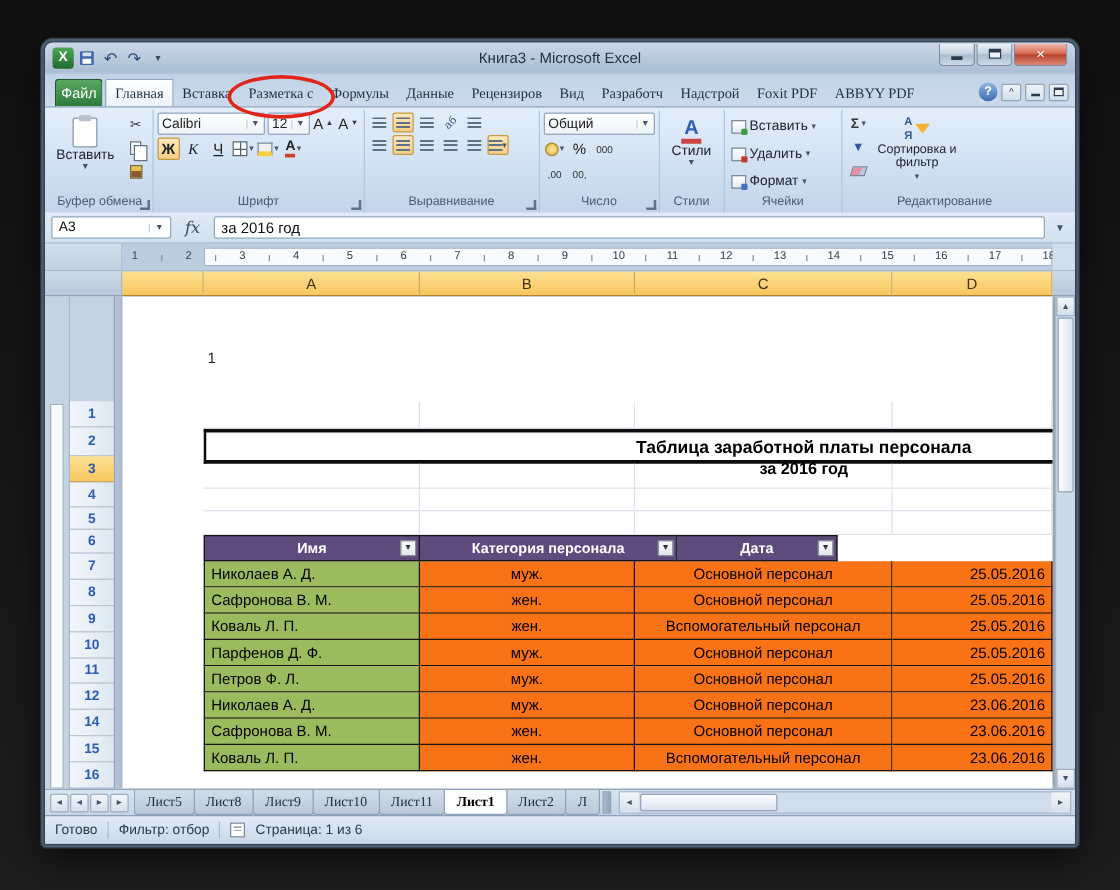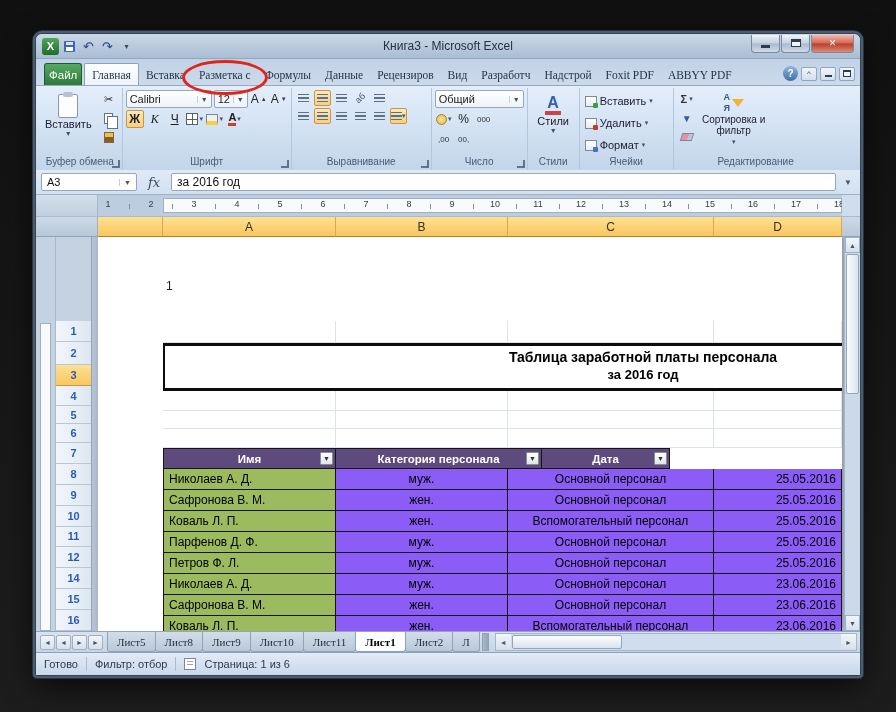--- a/index.html
+++ b/index.html
@@ -127,30 +127,30 @@
   .rhcell{display:flex;align-items:center;justify-content:center;font-size:11px;font-weight:bold;color:#2a5db0;
           background:linear-gradient(90deg,#f2f6fb,#dde7f1);border-bottom:1px solid #b9c6d6;}
   .rhcell.sel{background:linear-gradient(#fde193,var(--gold2));border-bottom-color:#c89a44;}
   .pagevp{flex:1;position:relative;overflow:hidden;background:#b4c2d4;padding-left:6px;}
   .page{width:744px;height:100%;background:#fff;box-shadow:2px 0 6px rgba(0,0,0,.25);}
   .prow{display:flex;}
   .pc{overflow:hidden;white-space:nowrap;}
   .pce{border-right:1px solid #dde3ec;border-bottom:1px solid #dde3ec;}
   .pmargin{position:relative;height:84px;}
   .phdrtext{position:absolute;left:68px;top:42px;font-size:12px;color:#222;}
-  .tbox{margin-left:65px;width:679px;height:48px;border-top:3px solid #0c0c0c;border-bottom:3px solid #0c0c0c;border-left:2px solid #0c0c0c;}
+  .tbox{margin-left:65px;width:679px;height:28px;border-top:3px solid #0c0c0c;border-bottom:3px solid #0c0c0c;border-left:2px solid #0c0c0c;}
   .ttl{height:21px;margin-left:279px;width:398px;text-align:center;font-weight:bold;font-size:14px;line-height:22px;color:#000;}
   .sub{height:17px;margin-left:279px;width:398px;text-align:center;font-weight:bold;font-size:13px;line-height:16px;color:#000;}
   .thc{background:var(--purple);color:#fff;font-weight:bold;font-size:11.5px;display:flex;align-items:center;
        justify-content:center;position:relative;border:1px solid #151515;border-left:none;}
   .thc.first{border-left:1px solid #151515;}
   .fltbtn{position:absolute;right:2px;top:3px;width:13px;height:13px;background:linear-gradient(#fdfdfd,#e2e6ea);
           border:1px solid #878f98;border-radius:1px;font-size:7px;color:#333;display:flex;align-items:center;justify-content:center;}
   .tdc{font-size:12px;display:flex;align-items:center;border-right:1px solid #151515;border-bottom:1px solid #151515;
-       background:#8b5cf6;color:#000;padding:0 5px;}
+       background:#f97316;color:#000;padding:0 5px;}
   .tdc.name{background:var(--green);border-left:1px solid #151515;justify-content:flex-start;}
   .tdc.gender,.tdc.category{justify-content:center;}
   .tdc.date{justify-content:flex-end;}
   .vscroll{width:16px;display:flex;flex-direction:column;background:#ccd9e8;border-left:1px solid #a5b6c9;}
   .vsb{height:16px;display:flex;align-items:center;justify-content:center;font-size:7px;color:#44566c;
        background:linear-gradient(#f2f6fa,#d6e0eb);border:1px solid #9fb0c2;}
   .vsthumb{height:140px;margin:1px;background:linear-gradient(90deg,#fdfefe,#d9e3ee);border:1px solid #93a5ba;border-radius:2px;}
   .vstrack{flex:1;}
   
   .tabsbar{flex:0 0 21px;display:flex;align-items:stretch;background:linear-gradient(#d8e3f0,#c6d4e4);border-top:1px solid #93a5ba;}

